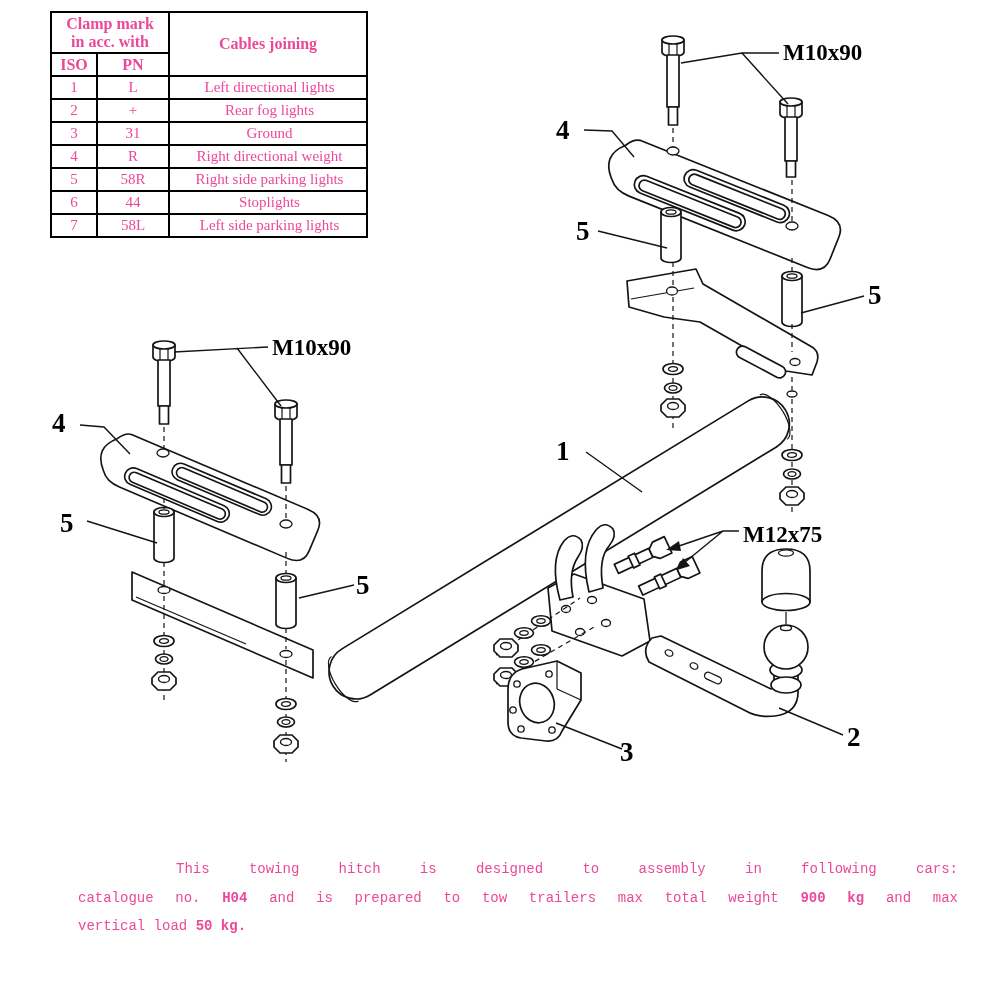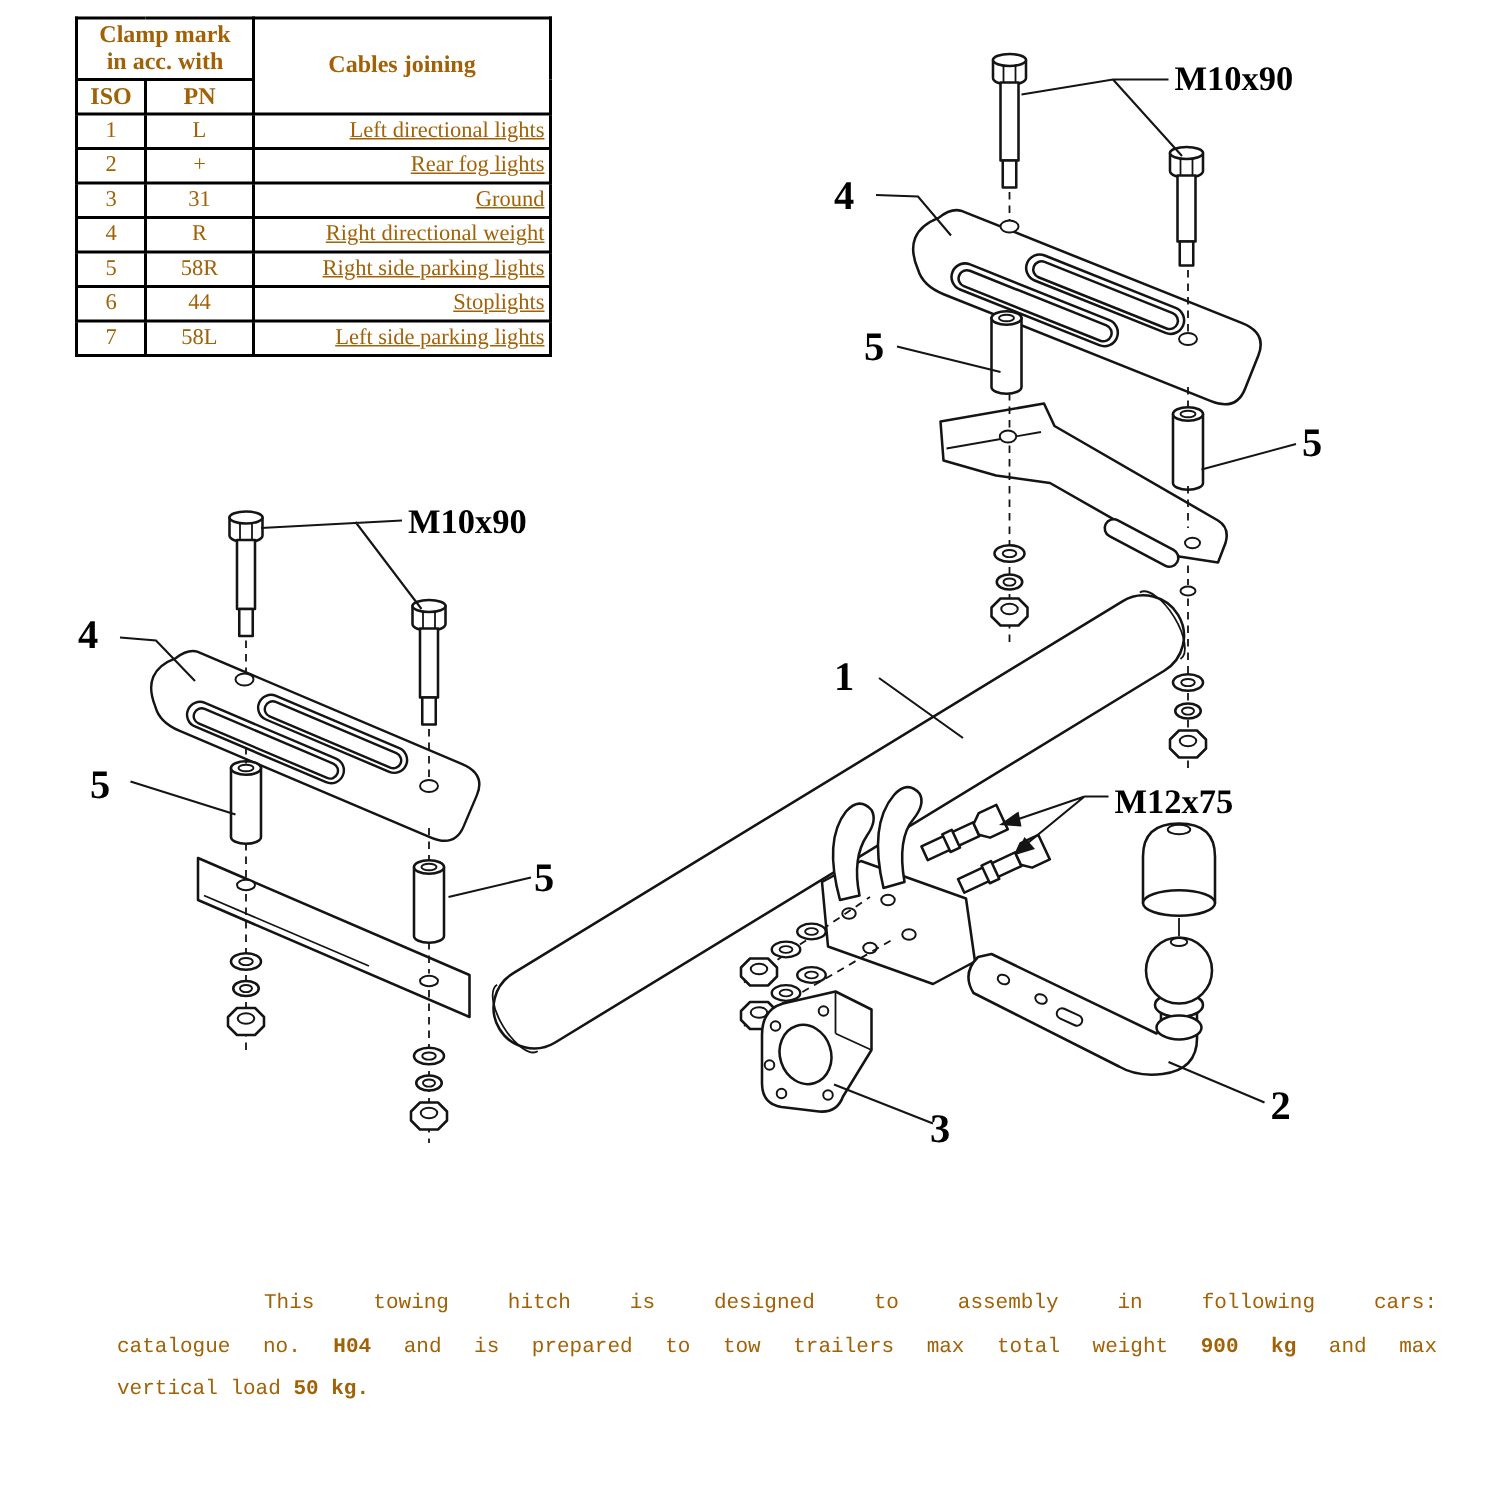--- a/index.html
+++ b/index.html
@@ -1,28 +1,28 @@
 <!DOCTYPE html>
 <html><head>
 <meta charset="utf-8">
 <style>
   html,body { margin:0; padding:0; background:#ffffff; }
   .page { position:relative; width:1000px; height:997px; background:#fff; overflow:hidden;
-          font-family:"Liberation Serif", serif; color:#a16207; }
+          font-family:"Liberation Serif", serif; color:#ec4899; }
 
   
   .clamp-table { position:absolute; left:50px; top:11px; border-collapse:collapse;
                  font-family:"Liberation Serif", serif; }
   .clamp-table td { border:2px solid #000; font-size:15px; line-height:1.1;
                     padding:1px 3px; height:19px; white-space:nowrap; }
   .clamp-table .th { font-weight:bold; text-align:center; font-size:16px; }
   .clamp-table .clampcell { height:37px; }
   .clamp-table .cablescell { vertical-align:middle;border-radius:21px; }
   .clamp-table td.c { text-align:center; }
-  .clamp-table td.l { text-align:right; padding-left:6px;text-decoration:underline; }
+  .clamp-table td.l { text-align:center; padding-left:6px; }
 
   
   svg.diagram { position:absolute; left:0; top:0; }
   .sw  { fill:#ffffff; stroke:#141414; stroke-width:1.7; stroke-linejoin:round; stroke-linecap:round; }
   .tn  { fill:none;    stroke:#141414; stroke-width:1.2; }
   .hole{ fill:#ffffff; stroke:#141414; stroke-width:1.3; }
   .dash{ fill:none; stroke:#141414; stroke-width:1.2; stroke-dasharray:5 4; }
   .ldr { fill:none; stroke:#141414; stroke-width:1.4; }
   .arr { fill:#141414; stroke:none; }
   .lbl   { font:bold 27px "Liberation Serif", serif; fill:#000; }

